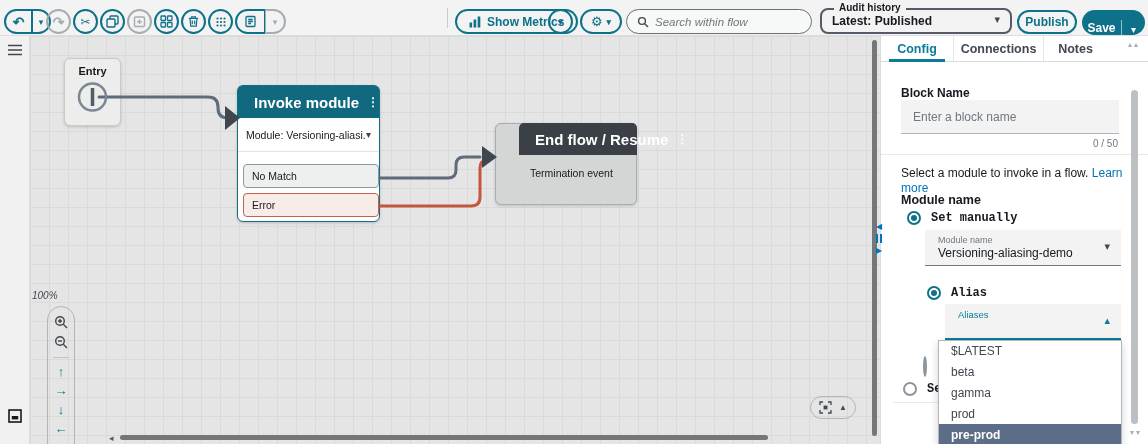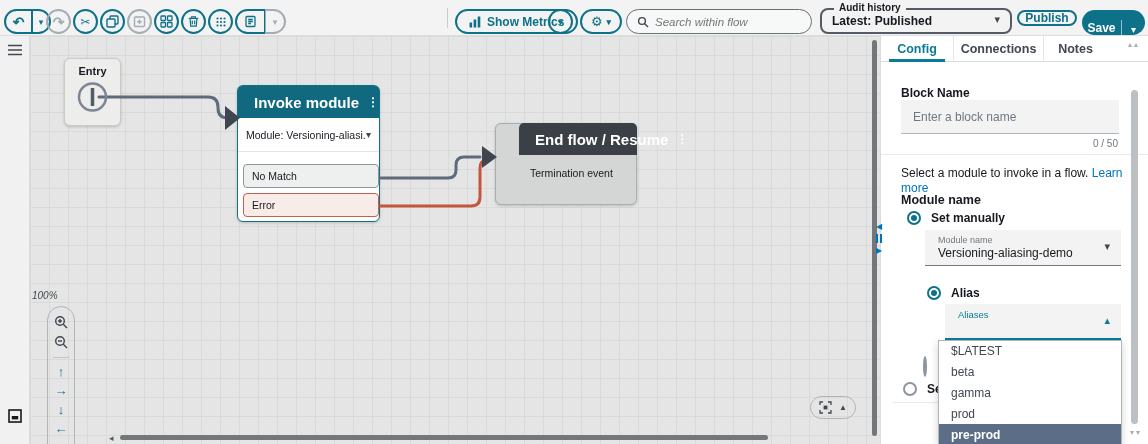--- a/index.html
+++ b/index.html
@@ -78,21 +78,21 @@
   .fieldlabel { font-size:12px; font-weight:bold; color:#16191f; }
   .nameinput { position:absolute; left:20px; top:64px; width:218px; height:34px; background:#f2f3f2; border:none; border-bottom:1px solid #b0b6ba; padding:0 12px; font-size:12px; color:#16191f; outline:none; font-family:"Liberation Sans", sans-serif; }
   .nameinput::placeholder { color:#6f7883; opacity:1; }
   .counter { position:absolute; right:30px; top:102px; font-size:10px; color:#6f7883; }
   .pdiv { position:absolute; left:0; width:268px; height:1px; background:#e8eaea; }
   .desc { position:absolute; left:20px; top:130px; width:232px; font-size:12px; color:#16191f; line-height:15px; }
   .link { color:#0073bb; cursor:pointer; }
   .radio { width:14px; height:14px; border-radius:50%; border:2px solid #8d959d; background:#fff; position:relative; flex:0 0 auto; cursor:pointer; }
   .radio.checked { border-color:#0d7189; }
   .radio.checked::after { content:""; position:absolute; left:2px; top:2px; width:6px; height:6px; border-radius:50%; background:#0d7189; }
-  .radiorow { position:absolute; display:flex; align-items:center; gap:10px; font-size:12px; font-weight:bold; color:#16191f; }
+  .radiorow { position:absolute; display:flex; align-items:center; gap:10px; font-size:12px; font-weight:bold; color:#16191f;font-family:Liberation Mono, monospace; }
   .selectbox { position:absolute; background:#f2f3f2; border-bottom:1px solid #6f7883; cursor:pointer; }
   .selectbox .slabel { position:absolute; left:13px; top:5px; font-size:9px; color:#6f7883; }
   .selectbox .svalue { position:absolute; left:13px; bottom:5px; font-size:12px; color:#16191f; white-space:nowrap; }
   .selectbox .scaret { position:absolute; right:11px; top:10px; font-size:11px; color:#414750; }
   .selectbox.open { border-bottom:2px solid #0a7b99; }
   .selectbox.open .slabel { color:#0a7b99; font-size:9.5px; }
   .selectbox.open .scaret { color:#0a7b99; }
   .dropdown { position:absolute; left:57px; top:304px; width:184px; height:104px; background:#fff; border:1px solid #b0b6ba; border-bottom:none; box-shadow:0 3px 8px rgba(0,0,0,.18); z-index:8; }
   .dditem { height:20.8px; display:flex; align-items:center; padding-left:12px; font-size:12px; color:#414750; cursor:pointer; }
   .dditem.selected { background:#5c6d87; color:#fff; font-weight:bold; }
@@ -214,21 +214,21 @@
           </g>
         </svg>
       <input type="text" placeholder="Search within flow" style="">
     </div>
 
     <div class="auditbox">
       <span class="auditlabel">Audit history</span>
       <span class="auditvalue">Latest: Published</span>
       <span class="auditcaret">▾</span>
     </div>
-    <div class="pillbtn" style="left:1017px; top:10px; width:60px; height:16px;">
+    <div class="pillbtn" style="left:1017px; top:10px; width:60px; height:24px;">
       <span>Publish</span>
     </div>
     <div class="savepill">
       <span class="label">Save</span>
       <span class="sdiv"></span>
       <span class="caret"><span>▾</span></span>
     </div>
   </div>
 
   <div class="leftrail">

